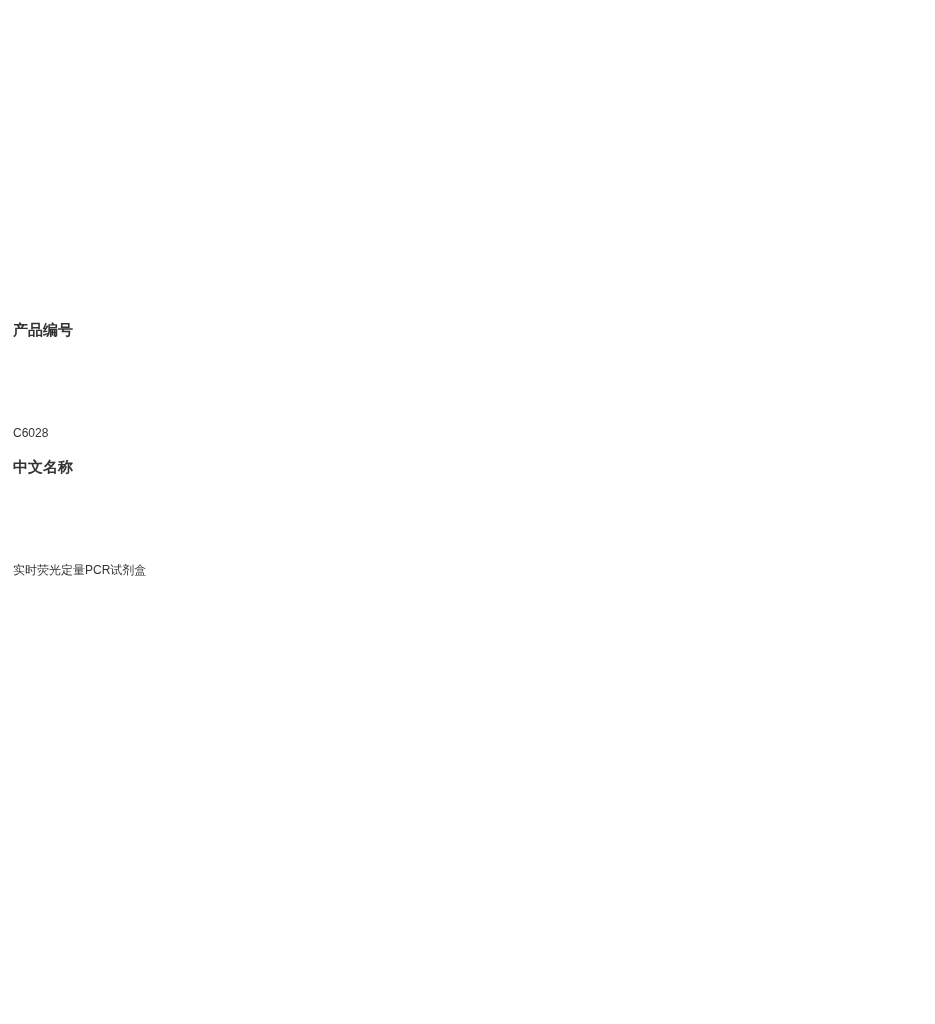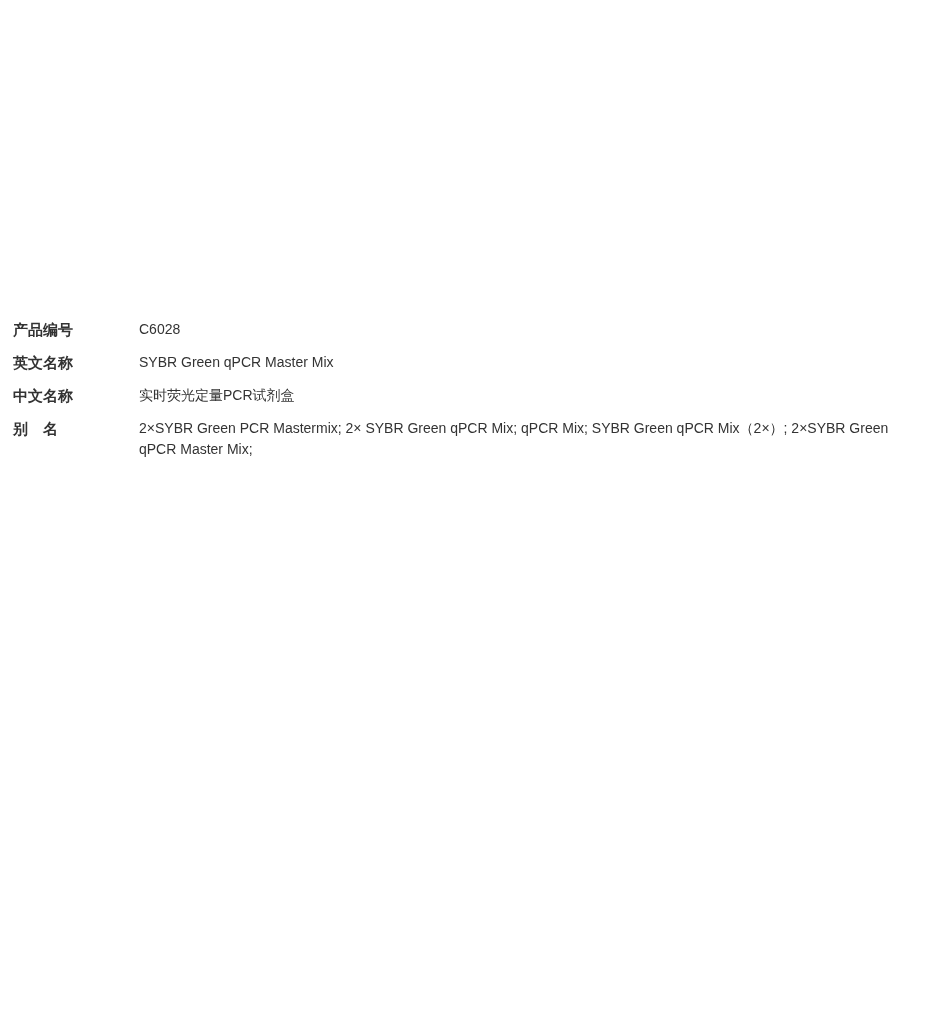--- a/index.html
+++ b/index.html
@@ -18,60 +18,52 @@
   .panel {
     position: absolute;
     top: 319px;
     left: 13px;
     width: 907px;
   }
   .row {
     display: flex;
     align-items: flex-start;
     margin-bottom: 12px;
+    flex-direction: column;
   }
   .cell-label {
     flex: 0 0 104px;
     width: 104px;
     font-size: 15px;
     line-height: 21px;
     font-weight: bold;
     color: #333333;
     white-space: pre;
   }
   .cell-value {
     flex: 1 1 auto;
-    font-size: 14px;
+    font-size: 12px;
     line-height: 21px;
     color: #333333;
     text-align: left;
     word-break: break-word;
-    margin-left: 22px;
   }
 </style>
 </head>
 <body>
 
 <main class="panel">
 
   <div class="row">
     <div class="cell-label">产品编号</div>
     <div class="cell-value">C6028</div>
   </div>
 
-  <div class="row">
-    <div class="cell-label">英文名称</div>
-    <div class="cell-value">SYBR Green qPCR Master Mix</div>
-  </div>
 
   <div class="row">
     <div class="cell-label">中文名称</div>
     <div class="cell-value">实时荧光定量PCR试剂盒</div>
   </div>
 
-  <div class="row">
-    <div class="cell-label">别　名</div>
-    <div class="cell-value">2×SYBR Green PCR Mastermix; 2× SYBR Green qPCR Mix; qPCR Mix; SYBR Green qPCR Mix（2×）; 2×SYBR Green qPCR Master Mix;</div>
-  </div>
 
 
 
 </main>
 
 </body></html>

